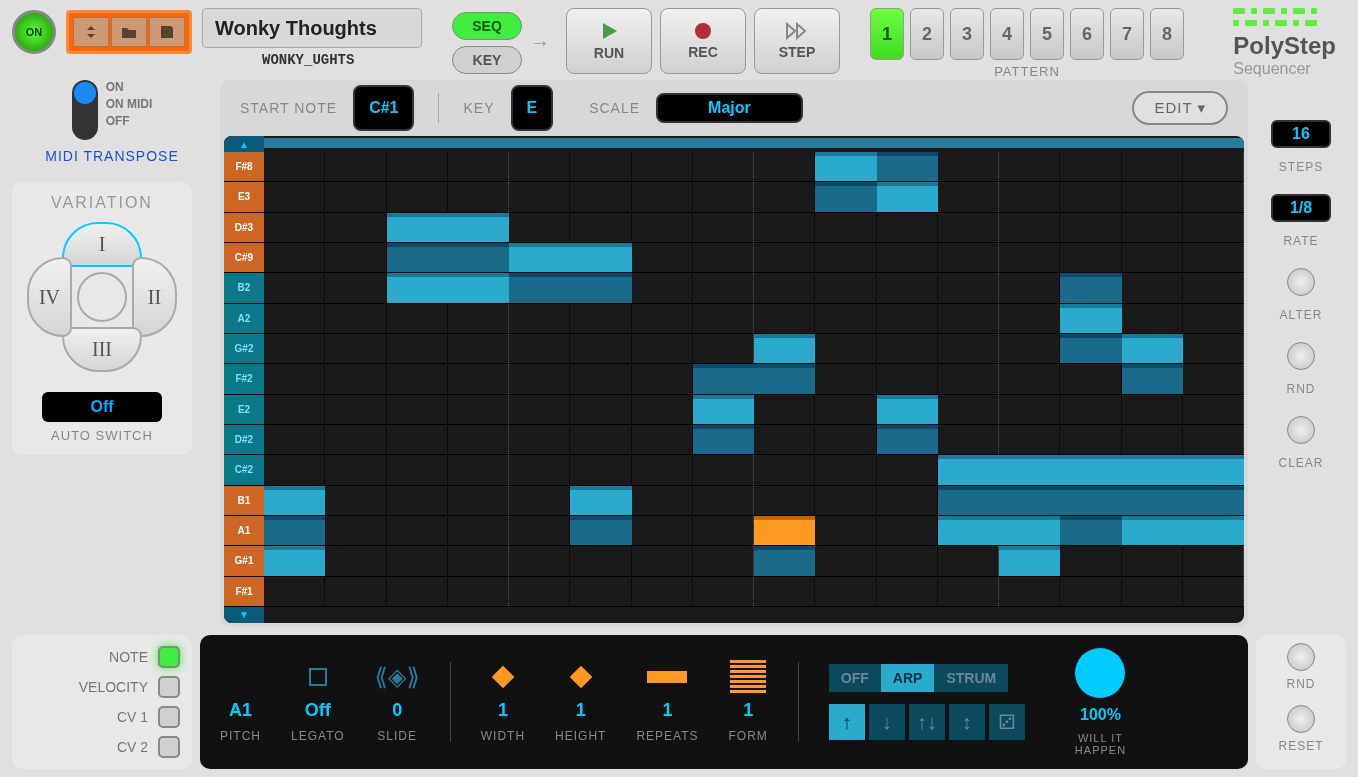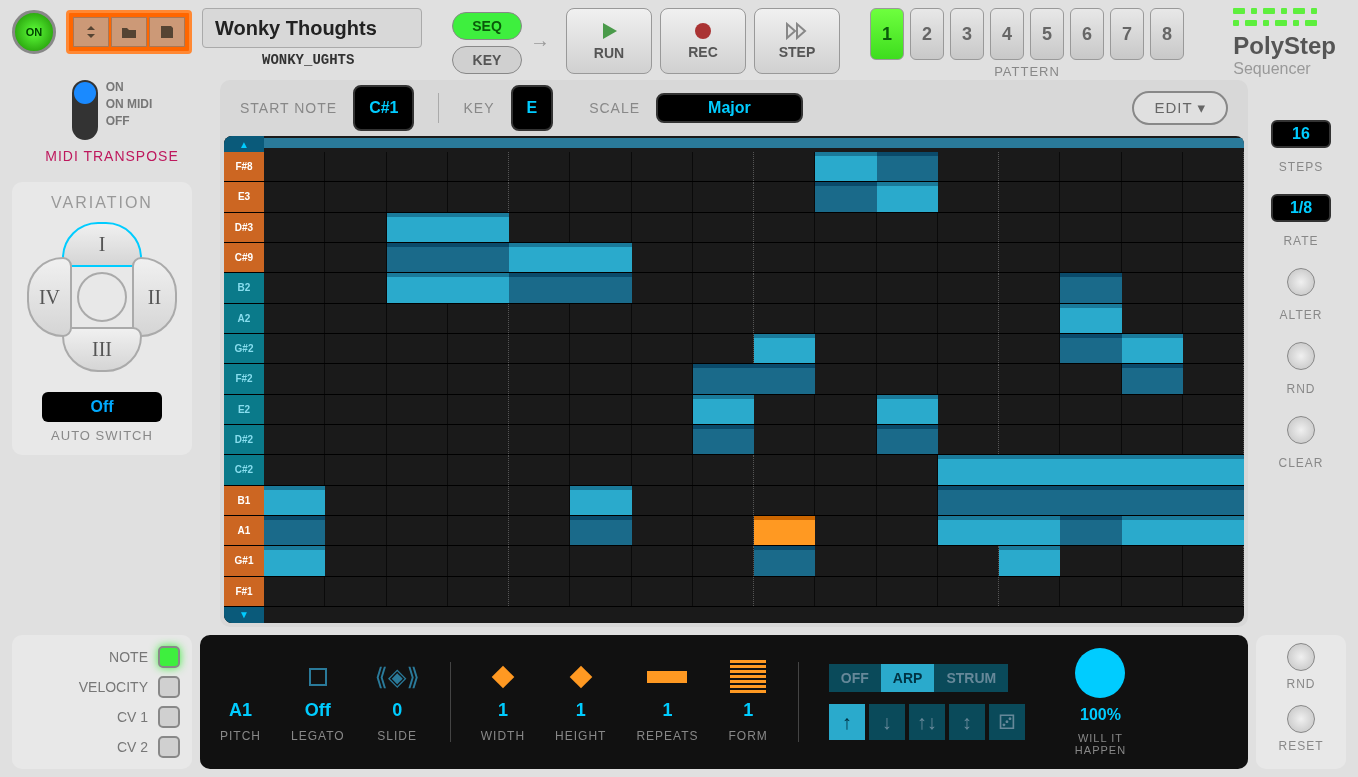--- a/index.html
+++ b/index.html
@@ -33,21 +33,21 @@
 .logo-text{font-size:24px;color:#888}
 .logo-text b{color:#555;font-weight:bold}
 .logo-sub{font-size:16px;color:#999}
 
 
 .left-col{width:200px;display:flex;flex-direction:column;align-items:center;padding:0 10px}
 .midi-switch{display:flex;align-items:flex-start;gap:8px;margin-bottom:8px}
 .switch-track{width:26px;height:60px;background:#333;border-radius:13px;position:relative}
 .switch-knob{width:22px;height:22px;background:#1a8aff;border-radius:50%;position:absolute;top:2px;left:2px}
 .switch-labels{display:flex;flex-direction:column;gap:3px;font-size:12px;color:#777;font-weight:bold}
-.midi-title{font-size:14px;color:#be185d;letter-spacing:1px;margin-bottom:10px}
+.midi-title{font-size:14px;color:#1d4ed8;letter-spacing:1px;margin-bottom:10px}
 
 
 .mid-row{flex:1;display:flex;gap:8px;padding:0 12px}
 .variation-panel{width:180px;background:#e8e8e8;border-radius:10px;padding:12px;display:flex;flex-direction:column;align-items:center}
 .var-title{font-size:16px;color:#999;letter-spacing:2px;margin-bottom:10px}
 .var-wheel{width:150px;height:150px;position:relative;margin-bottom:20px}
 .var-seg{position:absolute;background:linear-gradient(#f0f0f0,#d5d5d5);border:2px solid #aaa;display:flex;align-items:center;justify-content:center;font-family:serif;font-size:20px;color:#555}
 .var-seg.top{top:0;left:35px;width:80px;height:45px;border-radius:40px 40px 10px 10px;border-color:#00ccff}
 .var-seg.bottom{bottom:0;left:35px;width:80px;height:45px;border-radius:10px 10px 40px 40px}
 .var-seg.left{left:0;top:35px;width:45px;height:80px;border-radius:40px 10px 10px 40px}

